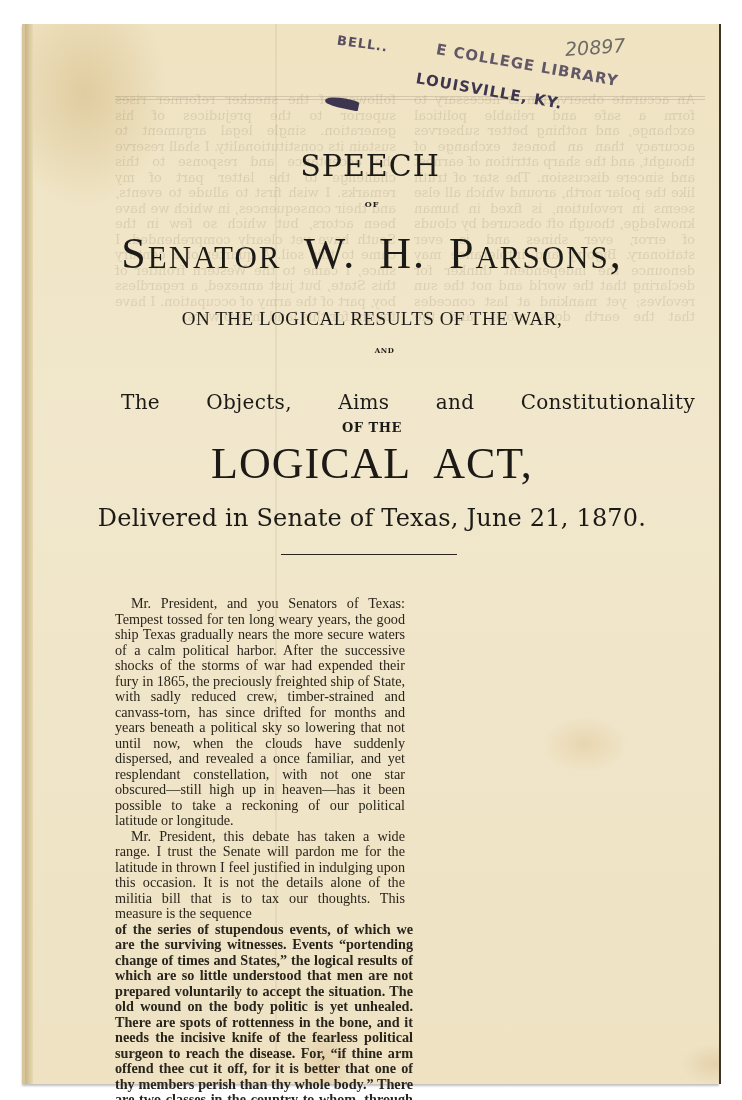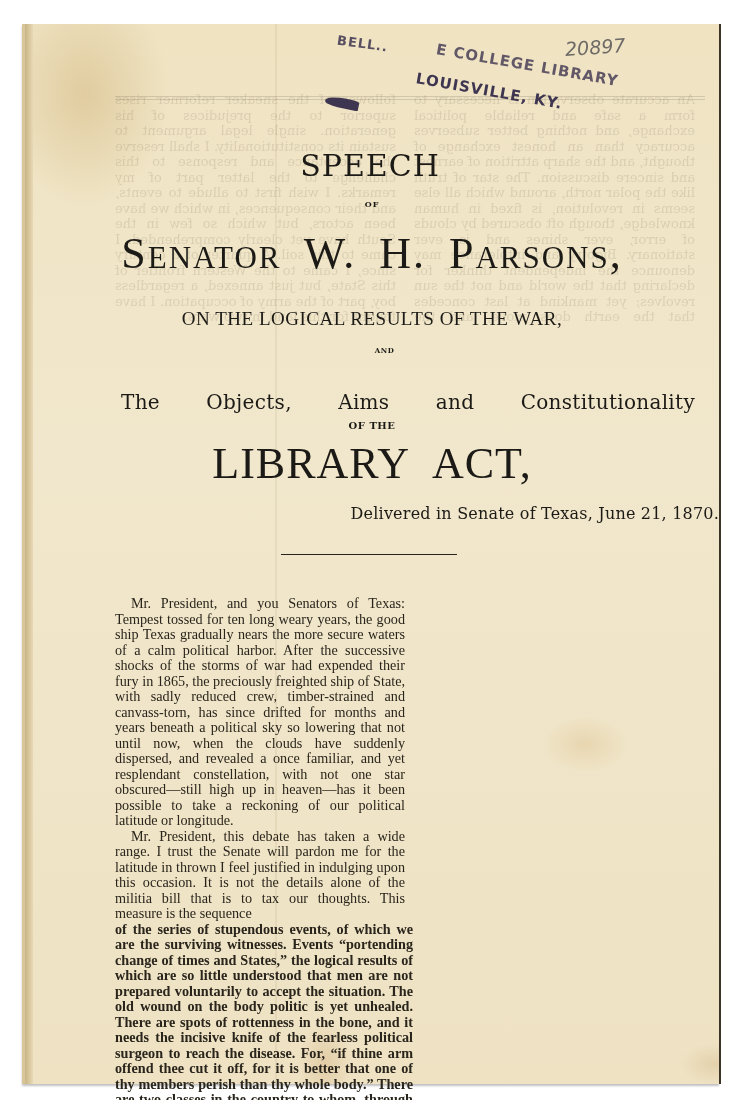--- a/index.html
+++ b/index.html
@@ -183,42 +183,41 @@
       font-size: 20px;
       text-align: justify;
       text-align-last: justify;
       letter-spacing: 0.3px;
       margin-top: 16px;
     }
     .t-of2 {
       position: absolute;
       left: 0; right: 0;
       top: 396px;
-      font-size: 10px;
+      font-size: 13px;
       font-weight: bold;
       letter-spacing: 0.5px;
     }
     .t-militia {
       position: absolute;
       left: 0; right: 0;
       top: 414px;
       font-family: "Liberation Serif", serif;
       font-size: 44px;
       letter-spacing: 1px;
       word-spacing: 14px;
       font-weight: normal;
     }
     .t-delivered {
       position: absolute;
       left: 0; right: 0;
       top: 480px;
       font-family: "DejaVu Serif", serif;
-      font-size: 16px;
+      font-size: 24px;
       letter-spacing: 0.2px;
-      text-align: right;
     }
     .t-rule {
       position: absolute;
       left: 256px;
       top: 530px;
       width: 176px;
       height: 0;
       border-top: 1.5px solid #2a251c;
     }
     
@@ -277,21 +276,21 @@
   <div class="handwritten">20897</div>
 
   <div class="title-block">
     <div class="t-speech">SPEECH</div>
     <div class="t-of1">OF</div>
     <div class="t-senator">Senator W. H. Parsons,</div>
     <div class="t-logical">ON THE LOGICAL RESULTS OF THE WAR,</div>
     <div class="t-and">AND</div>
     <div class="t-objects">The Objects, Aims and Constitutionality</div>
     <div class="t-of2">OF THE</div>
-    <div class="t-militia">LIBRARY ACT,</div>
+    <div class="t-militia">LOGICAL ACT,</div>
     <div class="t-delivered">Delivered in Senate of Texas, June 21, 1870.</div>
     <div class="t-rule"></div>
   </div>
 
   <div class="columns">
     <div class="col">
       <p class="indent">Mr. President, and you Senators of Texas: Tempest tossed for ten long weary years, the good ship Texas gradually nears the more secure waters of a calm political harbor. After the successive shocks of the storms of war had expended their fury in 1865, the preciously freighted ship of State, with sadly reduced crew, timber-strained and canvass-torn, has since drifted for months and years beneath a political sky so lowering that not until now, when the clouds have suddenly dispersed, and revealed a once familiar, and yet resplendant constellation, with not one star obscured—still high up in heaven—has it been possible to take a reckoning of our political latitude or longitude.</p>
       <p class="indent">Mr. President, this debate has taken a wide range. I trust the Senate will pardon me for the latitude in thrown I feel justified in indulging upon this occasion. It is not the details alone of the militia bill that is to tax our thoughts. This measure is the sequence</p>
     </div>
     <div class="col-divider"></div>

